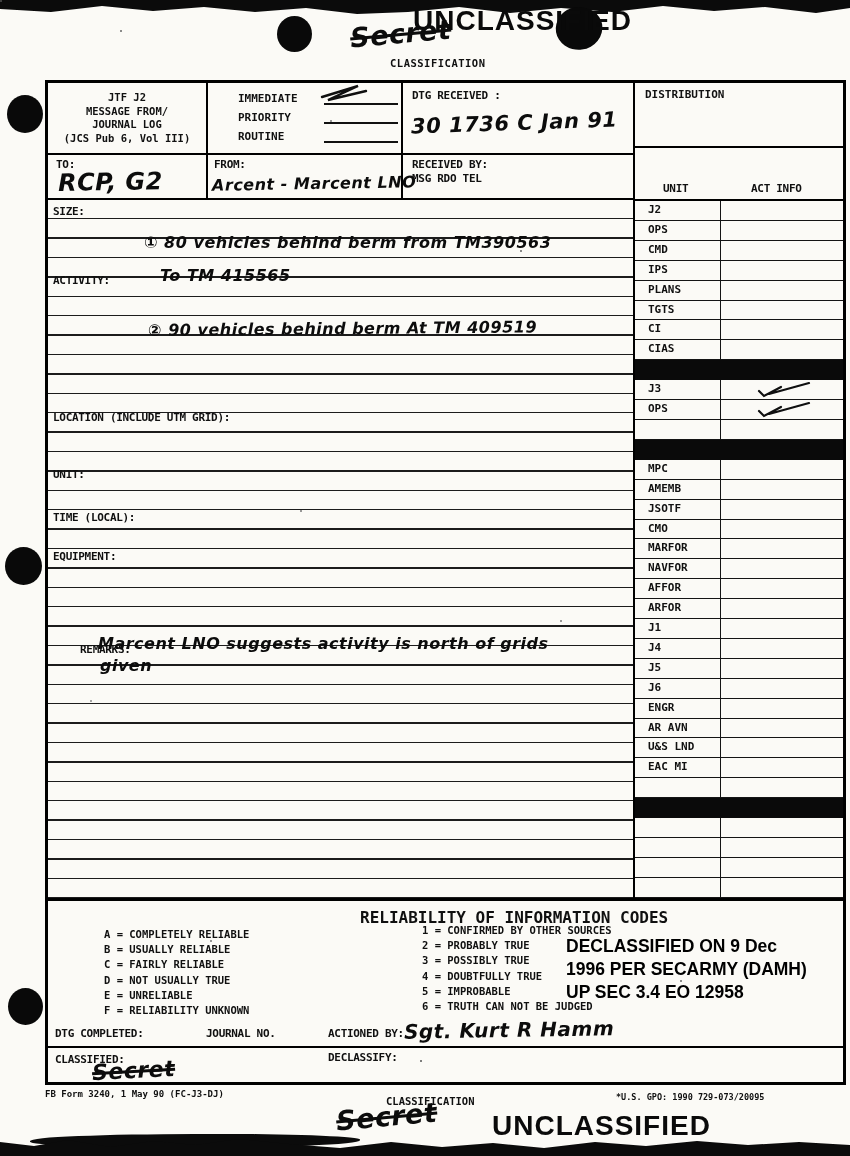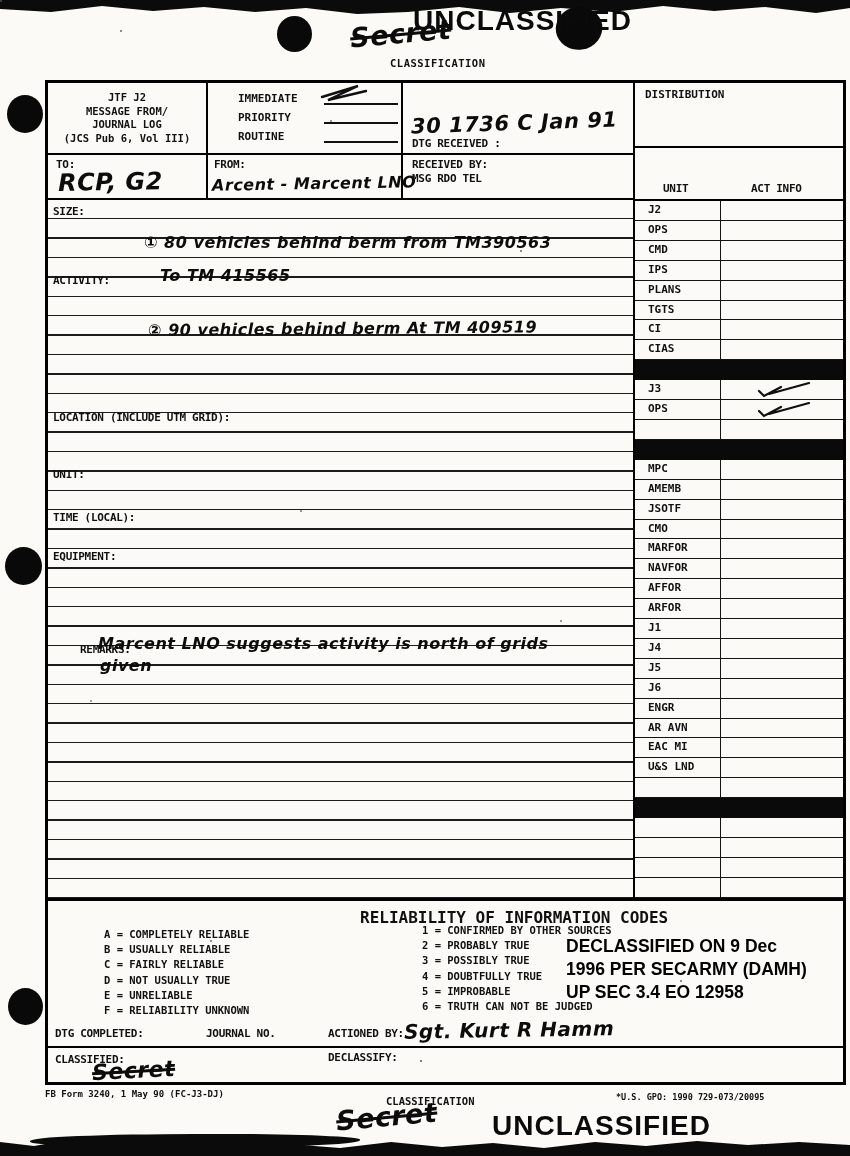--- a/index.html
+++ b/index.html
@@ -113,21 +113,21 @@
           <span class="prec-label mono">PRIORITY</span>
           <span class="prec-line"></span>
         </div>
         <div class="prec-row">
           <span class="prec-label mono">ROUTINE</span>
           <span class="prec-line"></span>
         </div>
       </div>
 
     <div class="cell" style="left:355px;top:0;width:230px;height:72px;border-bottom:2.5px solid #000;">
-      <div class="abs lbl mono" style="left:9px;top:6px;margin-top:48px;">DTG RECEIVED :</div>
+      <div class="abs lbl mono" style="left:9px;top:6px;">DTG RECEIVED :</div>
       <div class="abs hw" style="left:8px;top:28px;font-size:21px;transform:rotate(-2deg);">30 1736 C Jan 91</div>
     </div>
 
     <div class="cell" style="left:0;top:72px;width:160px;height:45px;border-right:2.5px solid #000;border-bottom:2.5px solid #000;">
       <div class="abs lbl mono" style="left:8px;top:3px;">TO:</div>
       <div class="abs hw" style="left:10px;top:13px;font-size:24px;transform:rotate(-1deg);">RCP, G2</div>
     </div>
     <div class="cell" style="left:160px;top:72px;width:195px;height:45px;border-right:2.5px solid #000;border-bottom:2.5px solid #000;">
       <div class="abs lbl mono" style="left:6px;top:3px;">FROM:</div>
       <div class="abs hw" style="left:4px;top:19px;font-size:16px;transform:rotate(-1deg);">Arcent - Marcent LNO</div>
@@ -265,25 +265,25 @@
           </div>
           <div class="dist-row">
             <div class="du">ENGR</div>
             <div class="da"></div>
           </div>
           <div class="dist-row">
             <div class="du">AR AVN</div>
             <div class="da"></div>
           </div>
           <div class="dist-row">
+            <div class="du">U&amp;S LND</div>
+            <div class="da"></div>
+          </div>
+          <div class="dist-row">
             <div class="du">EAC MI</div>
-            <div class="da"></div>
-          </div>
-          <div class="dist-row">
-            <div class="du">U&amp;S LND</div>
             <div class="da"></div>
           </div>
           <div class="dist-row">
             <div class="du"></div>
             <div class="da"></div>
           </div>
           <div class="dist-row black"></div>
           <div class="dist-row">
             <div class="du"></div>
             <div class="da"></div>

